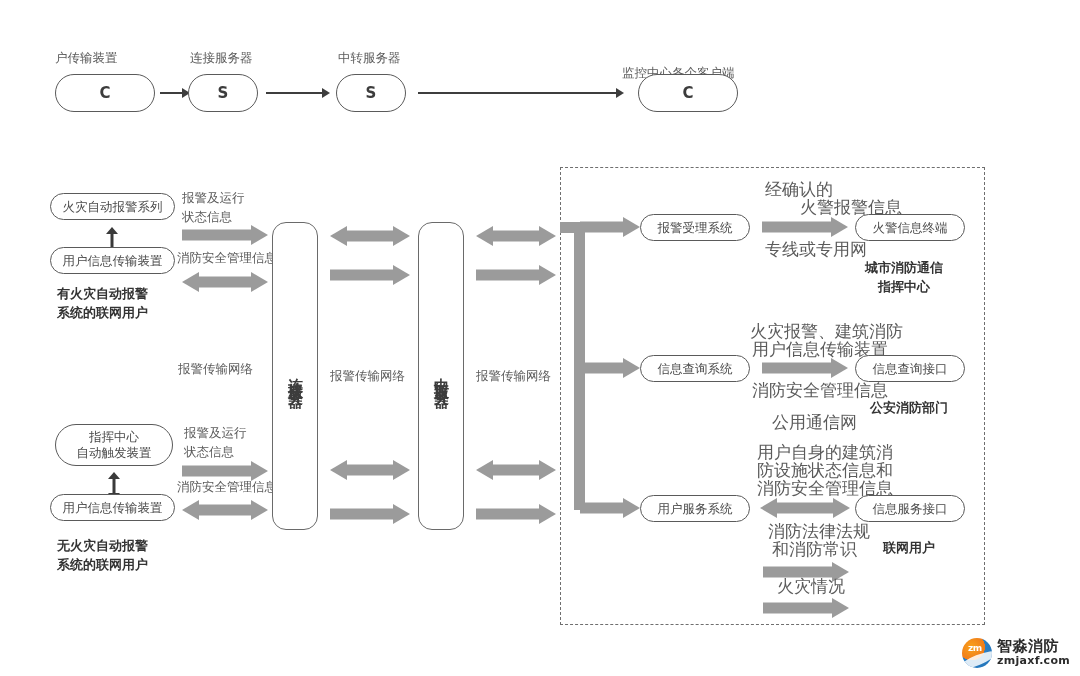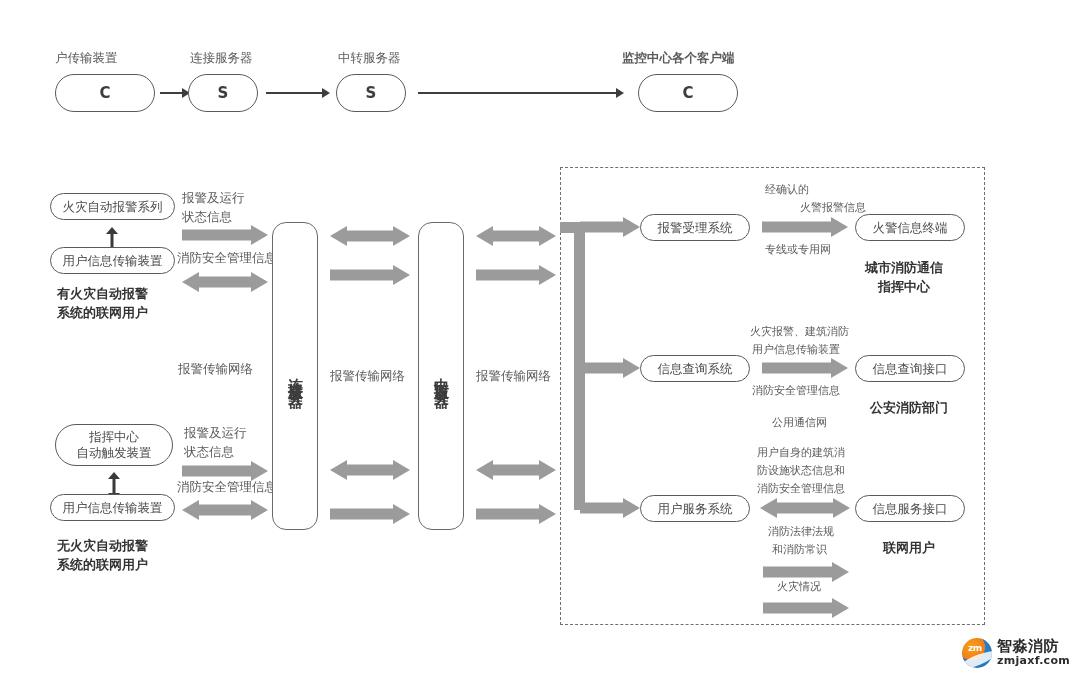--- a/index.html
+++ b/index.html
@@ -18,21 +18,21 @@
   
   .lbl{
     position:absolute;
     font-size:12.5px;
     color:#5b5b5b;
     line-height:17px;
     white-space:nowrap;
     text-align:center;
   }
   .lbl.bold{font-weight:bold;color:#333;font-size:13px;line-height:19px;}
-  .lbl.small{font-size:11px;}
+  .lbl.small{font-size:17px;}
   
   .pill{
     position:absolute;
     box-sizing:border-box;
     border:1.4px solid #5a5a5a;
     border-radius:999px;
     background:#fff;
     display:flex;
     align-items:center;
     justify-content:center;
@@ -163,21 +163,21 @@
   </div>
 
   <div class="lbl" style="left:338px;top:49px;">中转服务器</div>
   <div class="pill big" style="left:336px;top:74px;width:70px;height:38px;">S</div>
 
   <div class="thinarrow" style="left:418px;top:88px;width:206px;">
     <div class="shaft" style="width:198px;"></div>
     <div class="head" style="left:198px;"></div>
   </div>
 
-  <div class="lbl" style="left:622px;top:49px;font-weight:bold;">监控中心各个客户端</div>
+  <div class="lbl" style="left:622px;top:64px;">监控中心各个客户端</div>
   <div class="pill big" style="left:638px;top:74px;width:100px;height:38px;">C</div>
 
   <div class="pill" style="left:50px;top:193px;width:125px;height:27px;">火灾自动报警系列</div>
 
   <div class="vArrow" style="left:105px;top:227px;height:28px;">
     <div class="up"></div>
       <div class="shaft"></div>
       <div class="dn"></div>
   </div>
 

